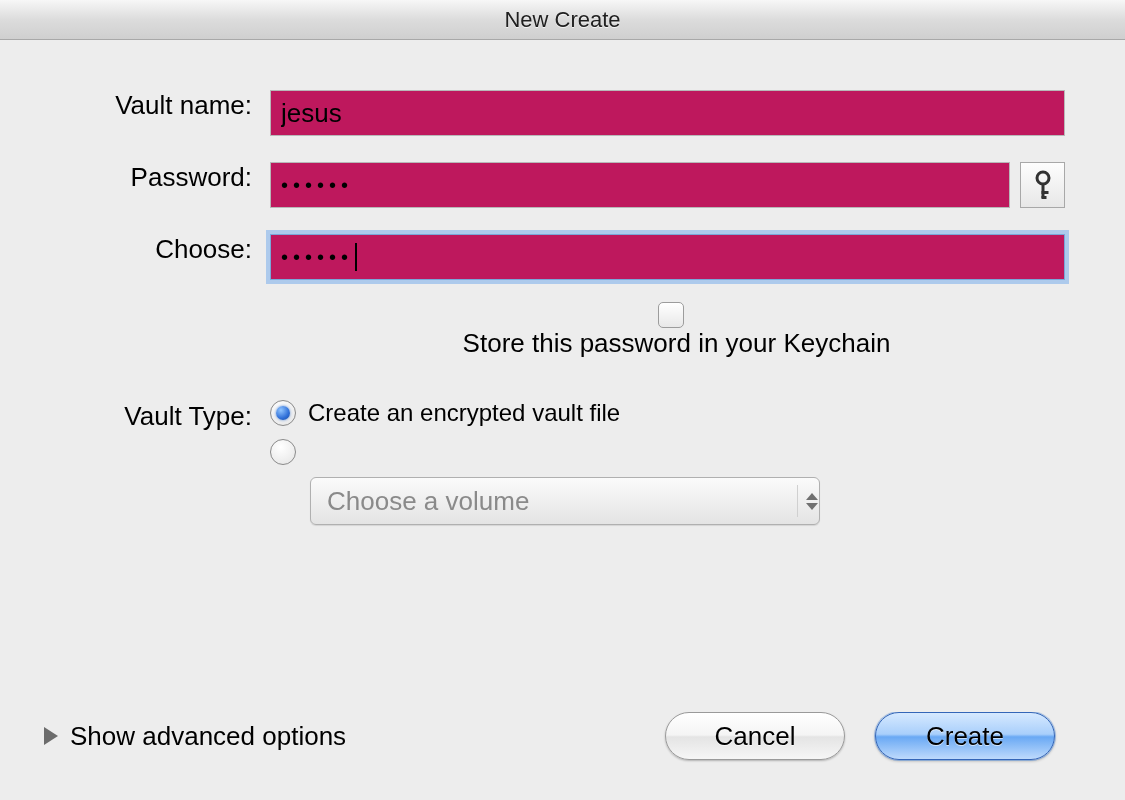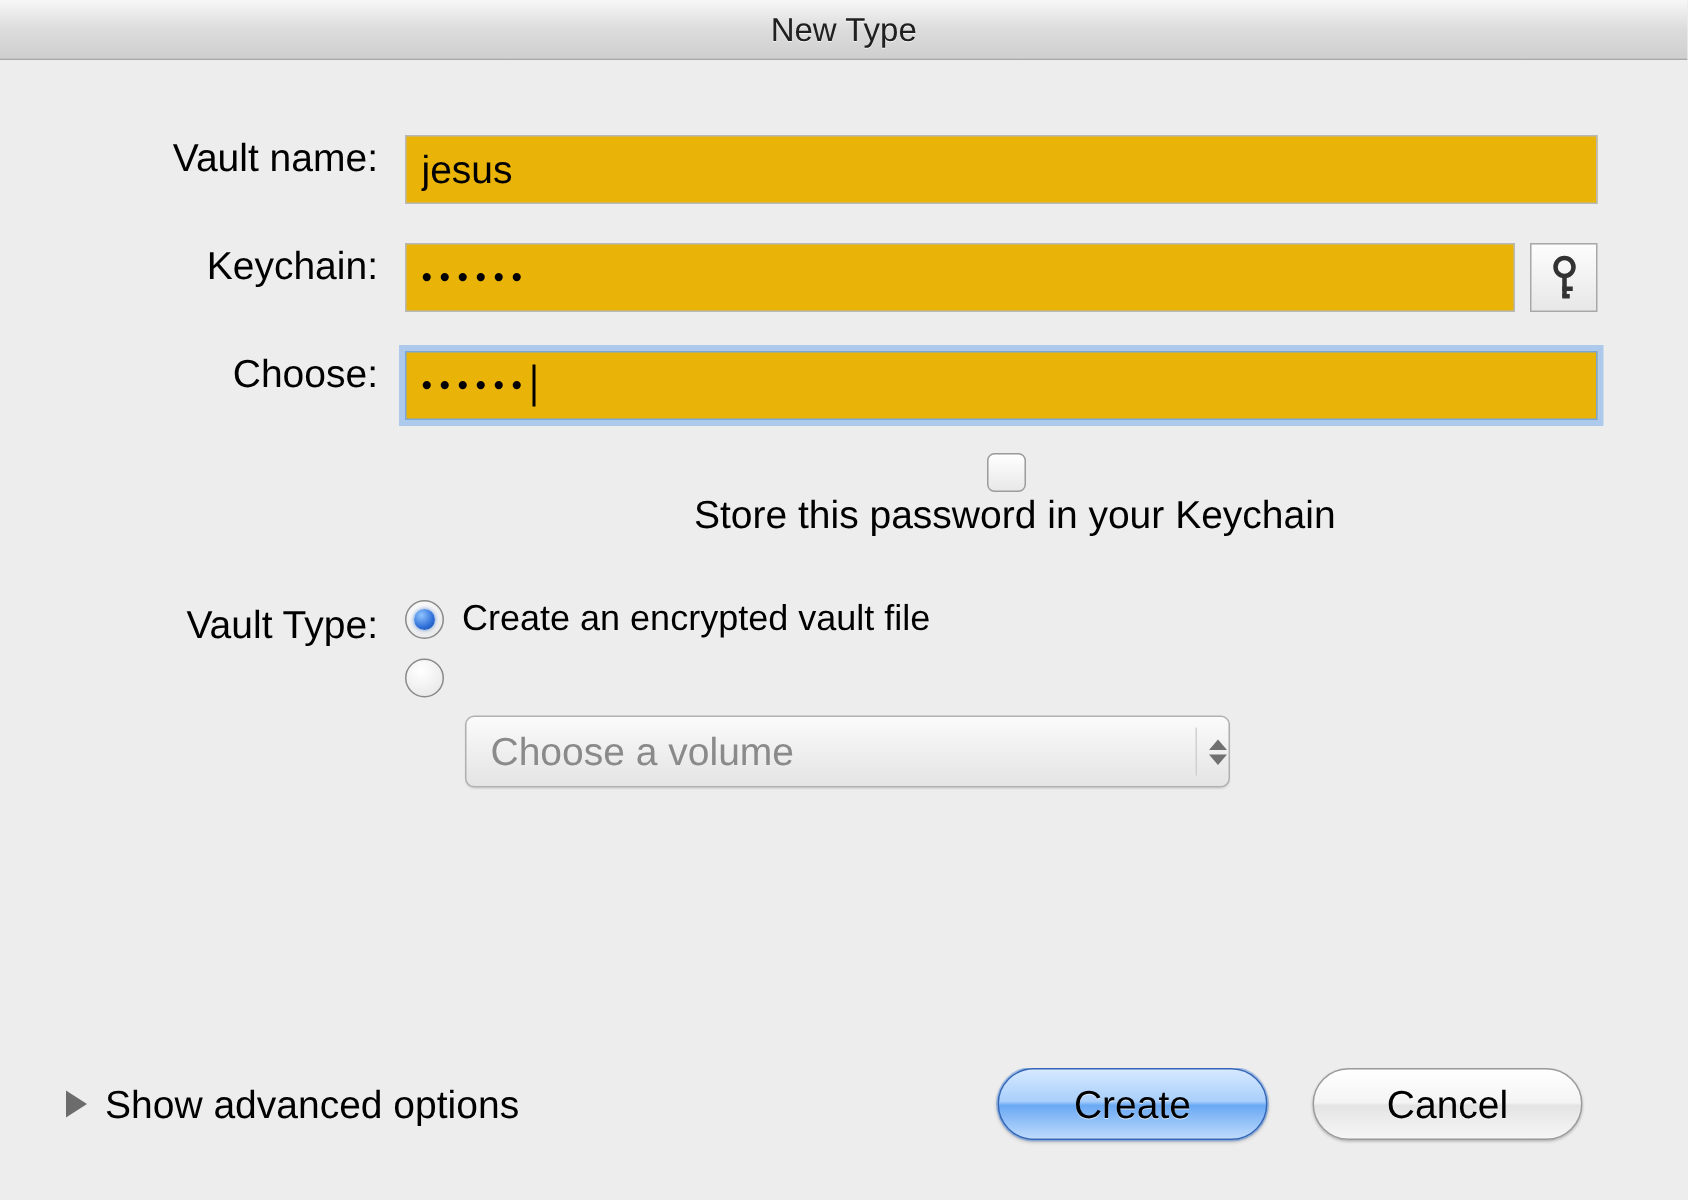--- a/index.html
+++ b/index.html
@@ -48,21 +48,21 @@
   }
   .field-col {
     flex: 1;
     display: flex;
     align-items: center;
   }
   .text-input {
     width: 100%;
     height: 46px;
     border: 1px solid #b8b8b8;
-    background: #eab308;
+    background: #be185d;
     font-size: 26px;
     padding: 4px 10px;
     outline: none;
     font-family: inherit;
   }
   .text-input.focused {
     border: 1px solid #7aa7d8;
     box-shadow: 0 0 0 4px rgba(96,160,234,0.45);
   }
   .key-button {
@@ -230,34 +230,34 @@
     background: #000;
     vertical-align: middle;
     margin-left: 2px;
   }
 </style>
 </head>
 <body>
 
 <div class="window">
   <div class="titlebar">
-    <span>New Type</span>
+    <span>New Create</span>
   </div>
 
   <div class="content">
 
     <div class="form-row">
       <div class="label-col">Vault name:</div>
       <div class="field-col">
         <input type="text" class="text-input" value="jesus" style="">
       </div>
     </div>
 
     <div class="form-row">
-      <div class="label-col">Keychain:</div>
+      <div class="label-col">Password:</div>
       <div class="field-col">
         <div class="text-input" style="display:flex;align-items:center;">
           <span class="password-dots">••••••</span>
         </div>
         <div class="key-button">
           <svg width="24" height="30" viewBox="0 0 24 30">
             <circle cx="12" cy="8" r="6" fill="none" stroke="#323232" stroke-width="3"></circle>
             <rect x="10.5" y="13" width="3" height="15" fill="#323232"></rect>
             <rect x="10.5" y="21" width="7" height="3" fill="#323232"></rect>
             <rect x="10.5" y="26" width="5" height="3" fill="#323232"></rect>
@@ -302,21 +302,21 @@
     </div>
 
   </div>
 
   <div class="footer">
     <div class="disclosure">
       <div class="disclosure-triangle"></div>
       <span class="disclosure-label">Show advanced options</span>
     </div>
     <div class="button-group">
+      <div class="push-button">
+        <span>Cancel</span>
+      </div>
       <div class="push-button default">
         <span>Create</span>
       </div>
-      <div class="push-button">
-        <span>Cancel</span>
-      </div>
     </div>
   </div>
 </div>
 
 </body></html>

